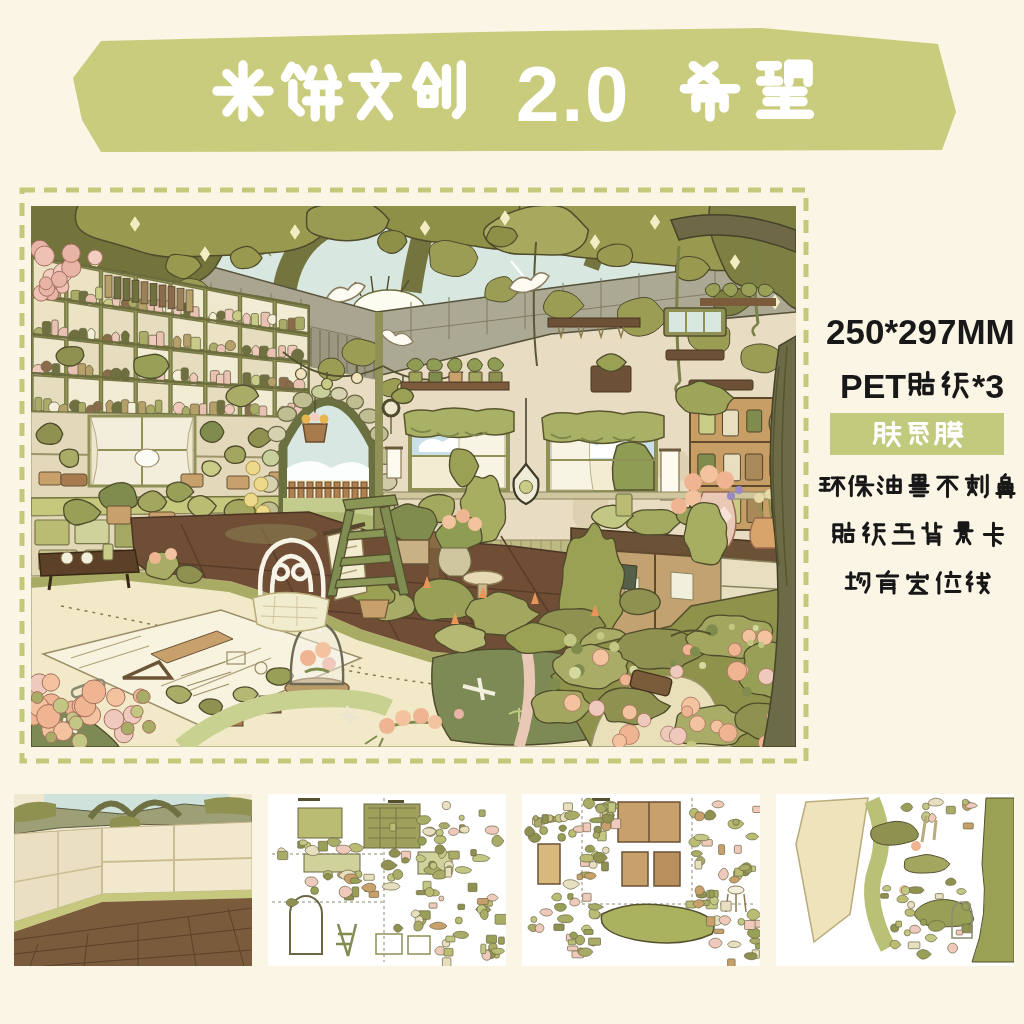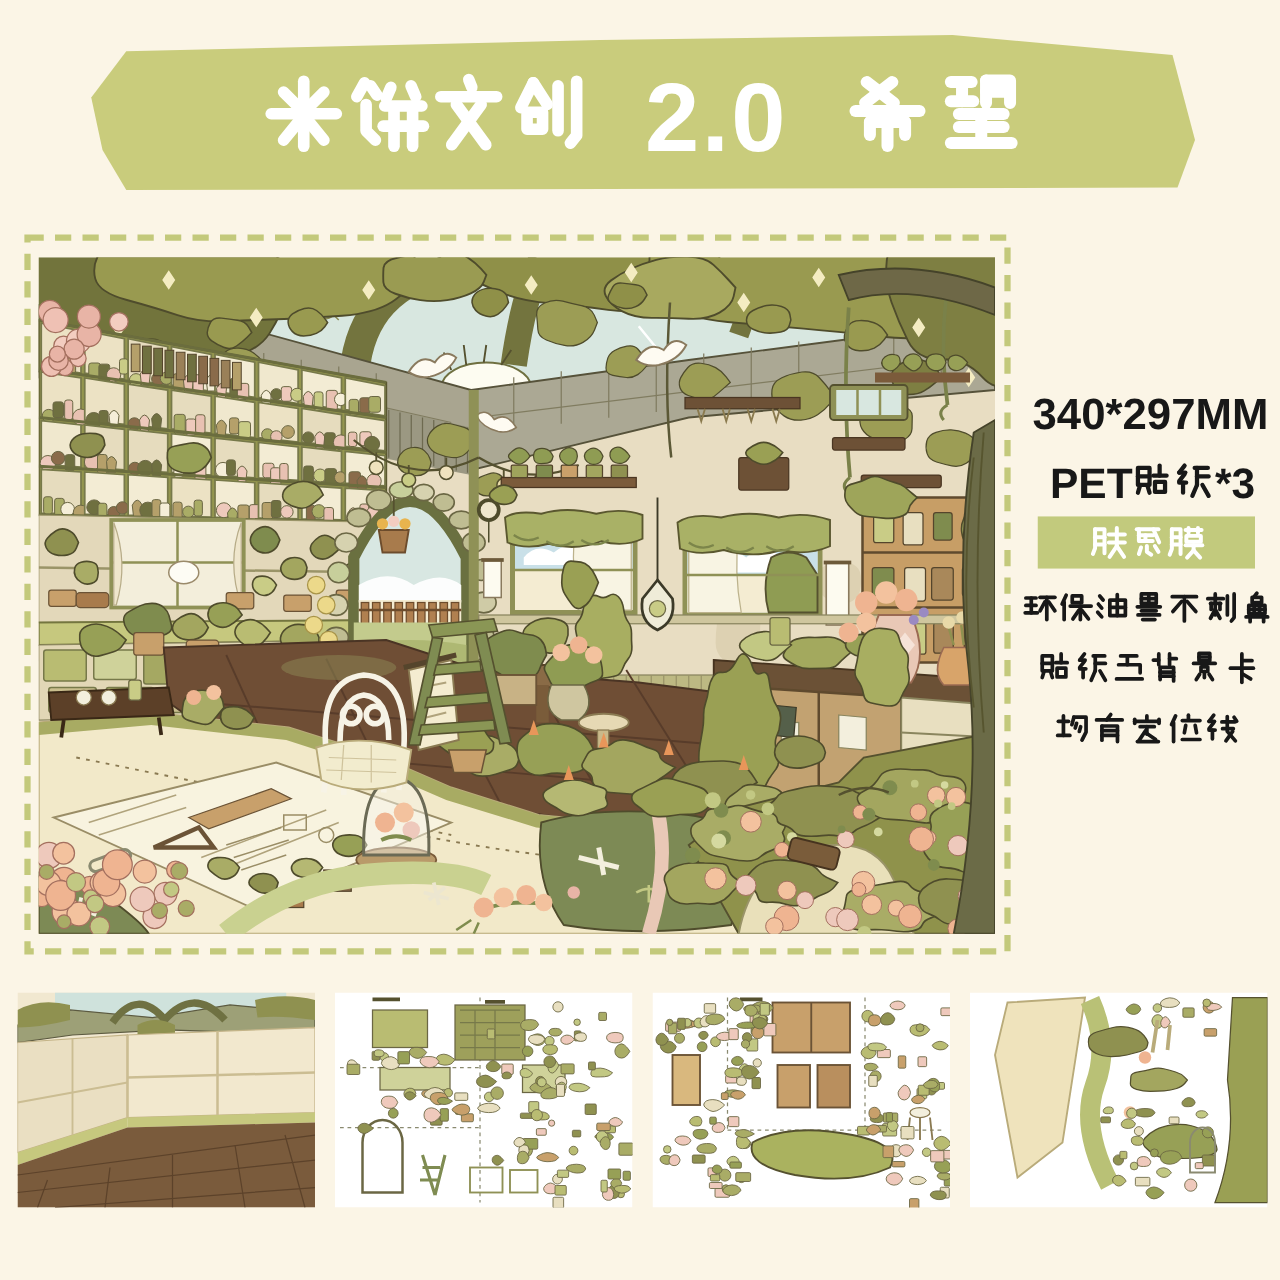--- a/index.html
+++ b/index.html
@@ -938,21 +938,21 @@
 <circle cx="602.6" cy="463.7" r="4.0" fill="#d5d9a0"></circle>
 <rect x="600" y="468" width="40" height="18" rx="4" fill="#7a5c3a" stroke="#46331f" stroke-width="1.5" transform="rotate(14 620 477)"></rect>
 <path d="M640 430 Q660 420 680 428" stroke="#55512f" stroke-width="2" fill="none"></path>
 </g>
 
 <path d="M748 140 Q733 240 744 330 Q754 430 732 541 L765 541 L765 130 Z" fill="#6b6b47" stroke="#45432a" stroke-width="1.5"></path>
 <path d="M640 14 Q700 0 765 24 L765 46 Q700 20 648 34 Z" fill="#6e6847" stroke="#45432a" stroke-width="1.5"></path>
 <path d="M748 160 Q736 260 748 360 M756 140 Q746 260 756 380" stroke="#57552f" stroke-width="1.5" fill="none"></path>
 </svg>
 
-<div class="abs" style="left:826px;top:312px;width:186px;text-align:center;font-weight:bold;font-size:35px;color:#181818;font-family:'Liberation Sans',sans-serif;">340*297MM</div>
+<div class="abs" style="left:826px;top:312px;width:186px;text-align:center;font-weight:bold;font-size:35px;color:#181818;font-family:'Liberation Sans',sans-serif;">250*297MM</div>
 
 <svg class="abs" style="left:826px;top:362px" width="190" height="46" viewBox="0 0 190 46">
 <text x="14" y="36" font-size="34" font-weight="bold" fill="#181818" font-family="Liberation Sans, sans-serif">PET</text>
 <g transform="translate(80,8) scale(0.31)" fill="none" stroke="#181818" stroke-width="11" stroke-linecap="round" stroke-linejoin="round">
       <path d="M14 14 H44 V58 H14 Z"></path>
       <path d="M14 36 H44"></path>
       <path d="M20 58 L14 78"></path>
       <path d="M38 58 L44 78"></path>
       <path d="M70 8 V34"></path>
       <path d="M54 34 H88"></path>

